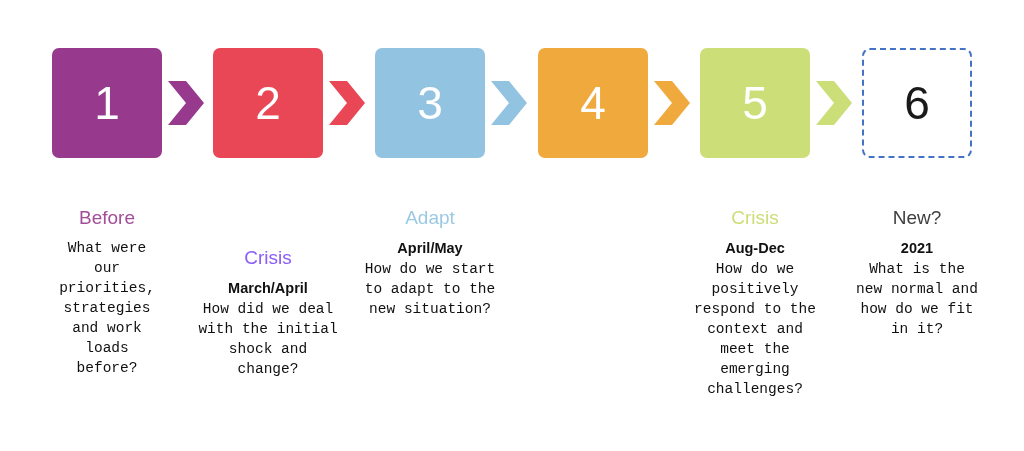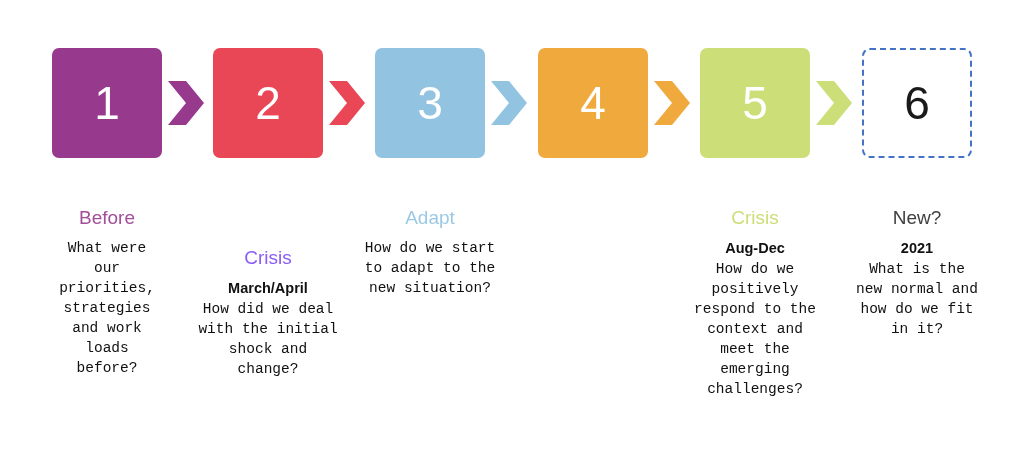--- a/index.html
+++ b/index.html
@@ -173,20 +173,21 @@
     </div>
 
     <div class="caption-col" style="left:193px;">
       <div class="cap-title" style="color: #8b5cf6; margin-top: 40px;">Crisis</div>
       <div class="cap-period">March/April</div>
       <div class="cap-body" style="padding:0 2px;">How did we deal with the initial shock and change?</div>
     </div>
 
     <div class="caption-col" style="left:355px;">
       <div class="cap-title" style="color: rgb(155, 201, 228);">Adapt</div>
+      <div class="cap-period">April/May</div>
       <div class="cap-body" style="padding:0 8px;">How do we start to adapt to the new situation?</div>
     </div>
 
 
     <div class="caption-col" style="left:680px;">
       <div class="cap-title" style="color: rgb(204, 222, 119);">Crisis</div>
       <div class="cap-period">Aug-Dec</div>
       <div class="cap-body" style="padding:0 6px;">How do we positively respond to the context and meet the emerging challenges?</div>
     </div>
 

